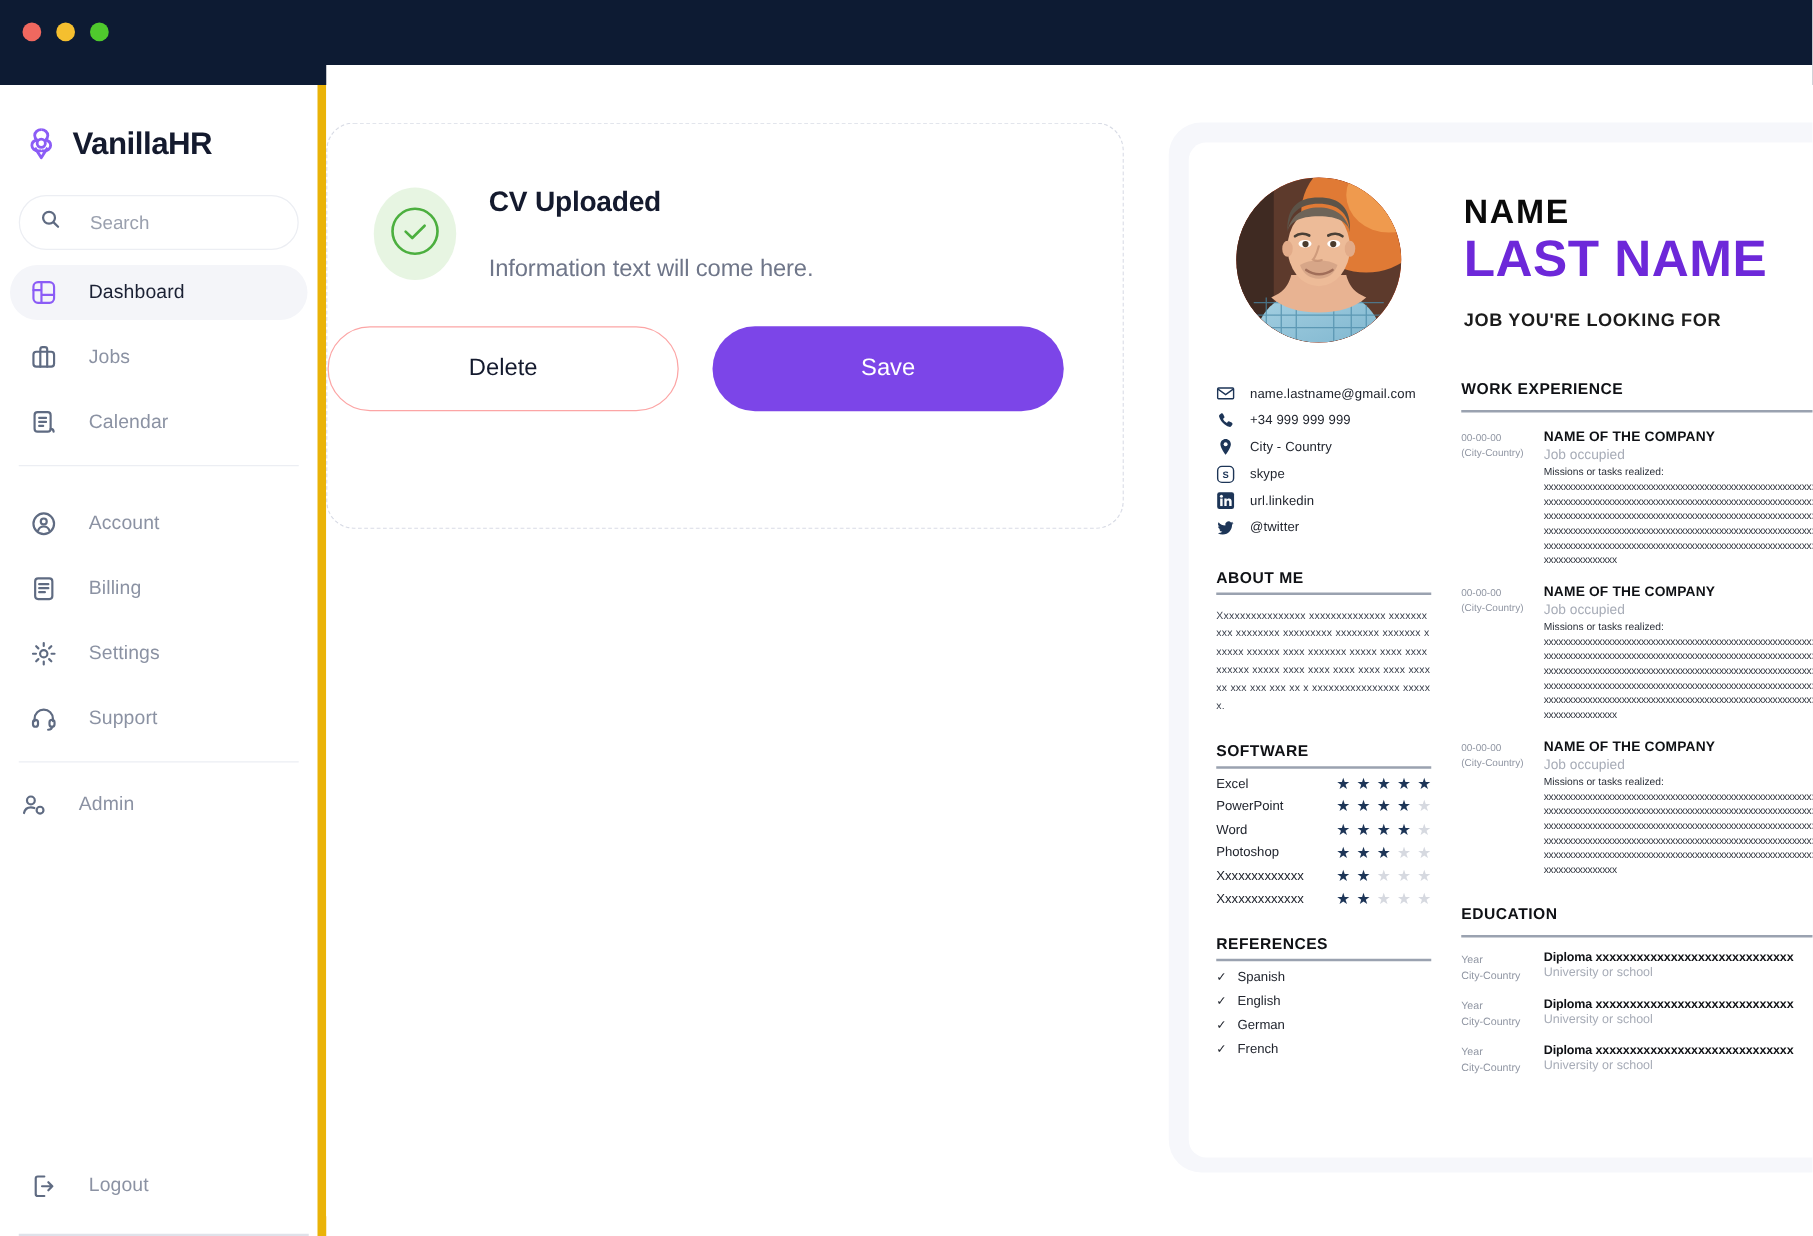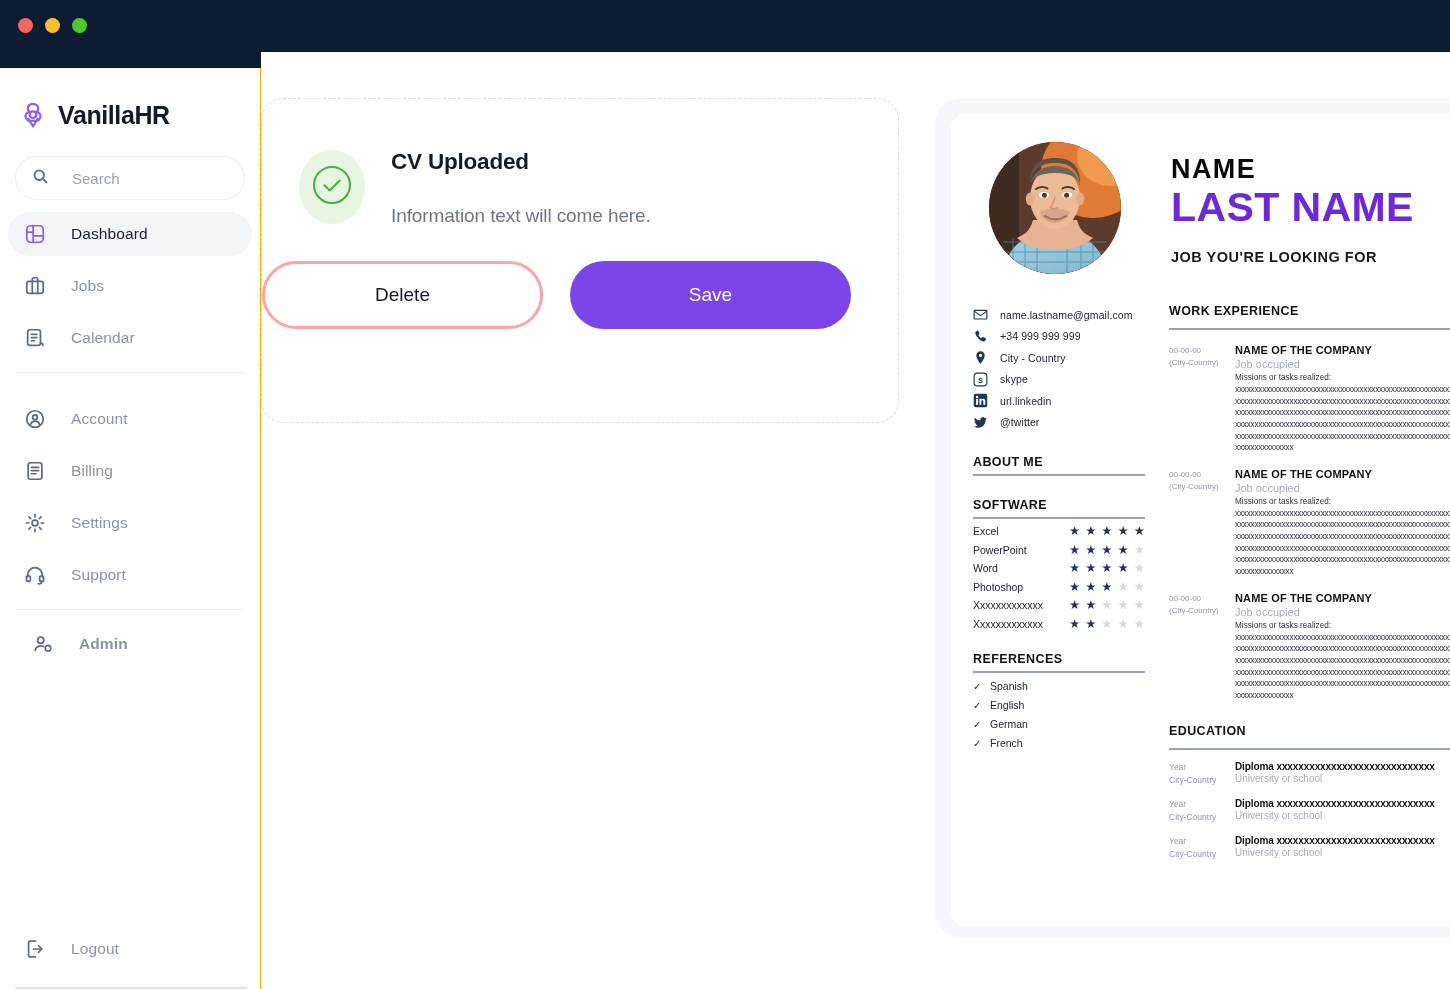--- a/index.html
+++ b/index.html
@@ -18,21 +18,21 @@
   }
   .lights { position:absolute; left:18px; top:18px; display:flex; gap:12px; }
   .light { width:15px; height:15px; border-radius:50%; }
   .light.red{ background:#f0685f; }
   .light.yellow{ background:#f5bf2f; }
   .light.green{ background:#4fc92d; }
 
   
   .sidebar {
     position:absolute; left:0; top:68px; width:261px; height:921px;
-    background:#ffffff; border-right:1px solid #eab308;
+    background:#ffffff; border-right:7px solid #eab308;
   }
   .brand { display:flex; align-items:center; gap:10px; padding:32px 0 0 18px; }
   .brand-mark { width:30px; height:30px; flex:0 0 30px; }
   .brand-name {
     font-size:25px; font-weight:700; color:#141a2e; letter-spacing:-0.4px;
   }
   .search-wrap { padding:26px 15px 0 15px; }
   .search-box {
     display:flex; align-items:center; gap:23px;
     height:44px; border:1px solid #eceef3; border-radius:24px;
@@ -52,21 +52,21 @@
     margin-bottom:8px; cursor:pointer;
   }
   .nav-item .ic { width:22px; height:22px; flex:0 0 22px; display:block; color:#5f6b82; }
   .nav-label { font-size:15.5px; color:#8b92a3; letter-spacing:0.1px; }
   .nav-item.active { background:#f4f5f9; }
   .nav-item.active .nav-label { color:#1b2134; }
   .nav-item.active .ic { color:#8b5cf6; }
 
   .divider { height:1px; background:#eceef3; margin:12px 15px; }
 
-  .nav-admin { padding:0 16px; margin-top:6px;font-weight:bold; }
+  .nav-admin { padding:0 0; margin-top:6px; }
   .logout-wrap { position:absolute; left:8px; bottom:10px; width:245px; }
   .sidebar-bottom-line {
     position:absolute; left:15px; bottom:0; width:232px; height:2px; background:#dfe2ea;
   }
 
   
   .main { position:absolute; left:261px; top:52px; width:1189px; height:921px; background:#fff; }
 
   .upload-card {
     position:absolute; left:0px; top:46px; width:638px; height:325px;
@@ -81,21 +81,21 @@
   .status-texts { padding-top:2px; }
   .status-title { font-size:22.5px; font-weight:700; color:#141a2e; letter-spacing:-0.2px; }
   .status-sub { font-size:19px; color:#6f7689; margin-top:30px; letter-spacing:-0.1px; }
 
   .btn-row { display:flex; gap:27px; padding:34px 0 0 0px; }
   .btn {
     height:68px; border-radius:34px; display:flex; align-items:center;
     justify-content:center; font-size:19px; cursor:pointer; font-family:inherit;
   }
   .btn-delete {
-    width:281px; background:#fff; border:3px solid #fca5a5; color:#141a2e;
+    width:281px; background:#fff; border:1px solid #fca5a5; color:#141a2e;
   }
   .btn-save {
     width:281px; background:#7c45e8; border:0; color:#ffffff;
   }
 
   
   .cv-panel {
     position:absolute; left:674px; top:46px; width:620px; height:840px;
     background:#f6f7fb; border-radius:26px;
   }
@@ -455,20 +455,21 @@
                     <path d="M18.4 4.5c-.6.3-1.3.5-2 .6.7-.4 1.3-1.1 1.5-1.9-.7.4-1.4.7-2.2.8a3.5 3.5 0 0 0-6 3.2A9.9 9.9 0 0 1 2.5 3.6a3.5 3.5 0 0 0 1.1 4.7c-.6 0-1.1-.2-1.6-.4 0 1.7 1.2 3.1 2.8 3.4-.5.1-1 .2-1.6.1a3.5 3.5 0 0 0 3.3 2.4A7 7 0 0 1 1.5 15.3a9.9 9.9 0 0 0 5.4 1.6c6.4 0 9.9-5.3 9.9-9.9v-.5c.7-.5 1.2-1.1 1.6-1.9z"></path>
                   </svg>
                 </span>
                 <span class="contact-txt">@twitter</span>
               </div>
             </div>
 
             <div class="sec">
               <div class="sec-title">ABOUT ME</div>
               <div class="sec-rule"></div>
+              <div class="about-text">Xxxxxxxxxxxxxxxx xxxxxxxxxxxxxx xxxxxxxxxx xxxxxxxx xxxxxxxxx xxxxxxxx xxxxxxx xxxxxx xxxxxx xxxx xxxxxxx xxxxx xxxx xxxx xxxxxx xxxxx xxxx xxxx xxxx xxxx xxxx xxxx xx xxx xxx xxx xx x xxxxxxxxxxxxxxxx xxxxxx.</div>
             </div>
 
             <div class="sec">
               <div class="sec-title">SOFTWARE</div>
               <div class="sec-rule"></div>
               <div id="skills-host">
                   <div class="skill-row">
                     <span class="skill-name">Excel</span>
                     <span class="stars">
                       <span class="star on">★</span>

